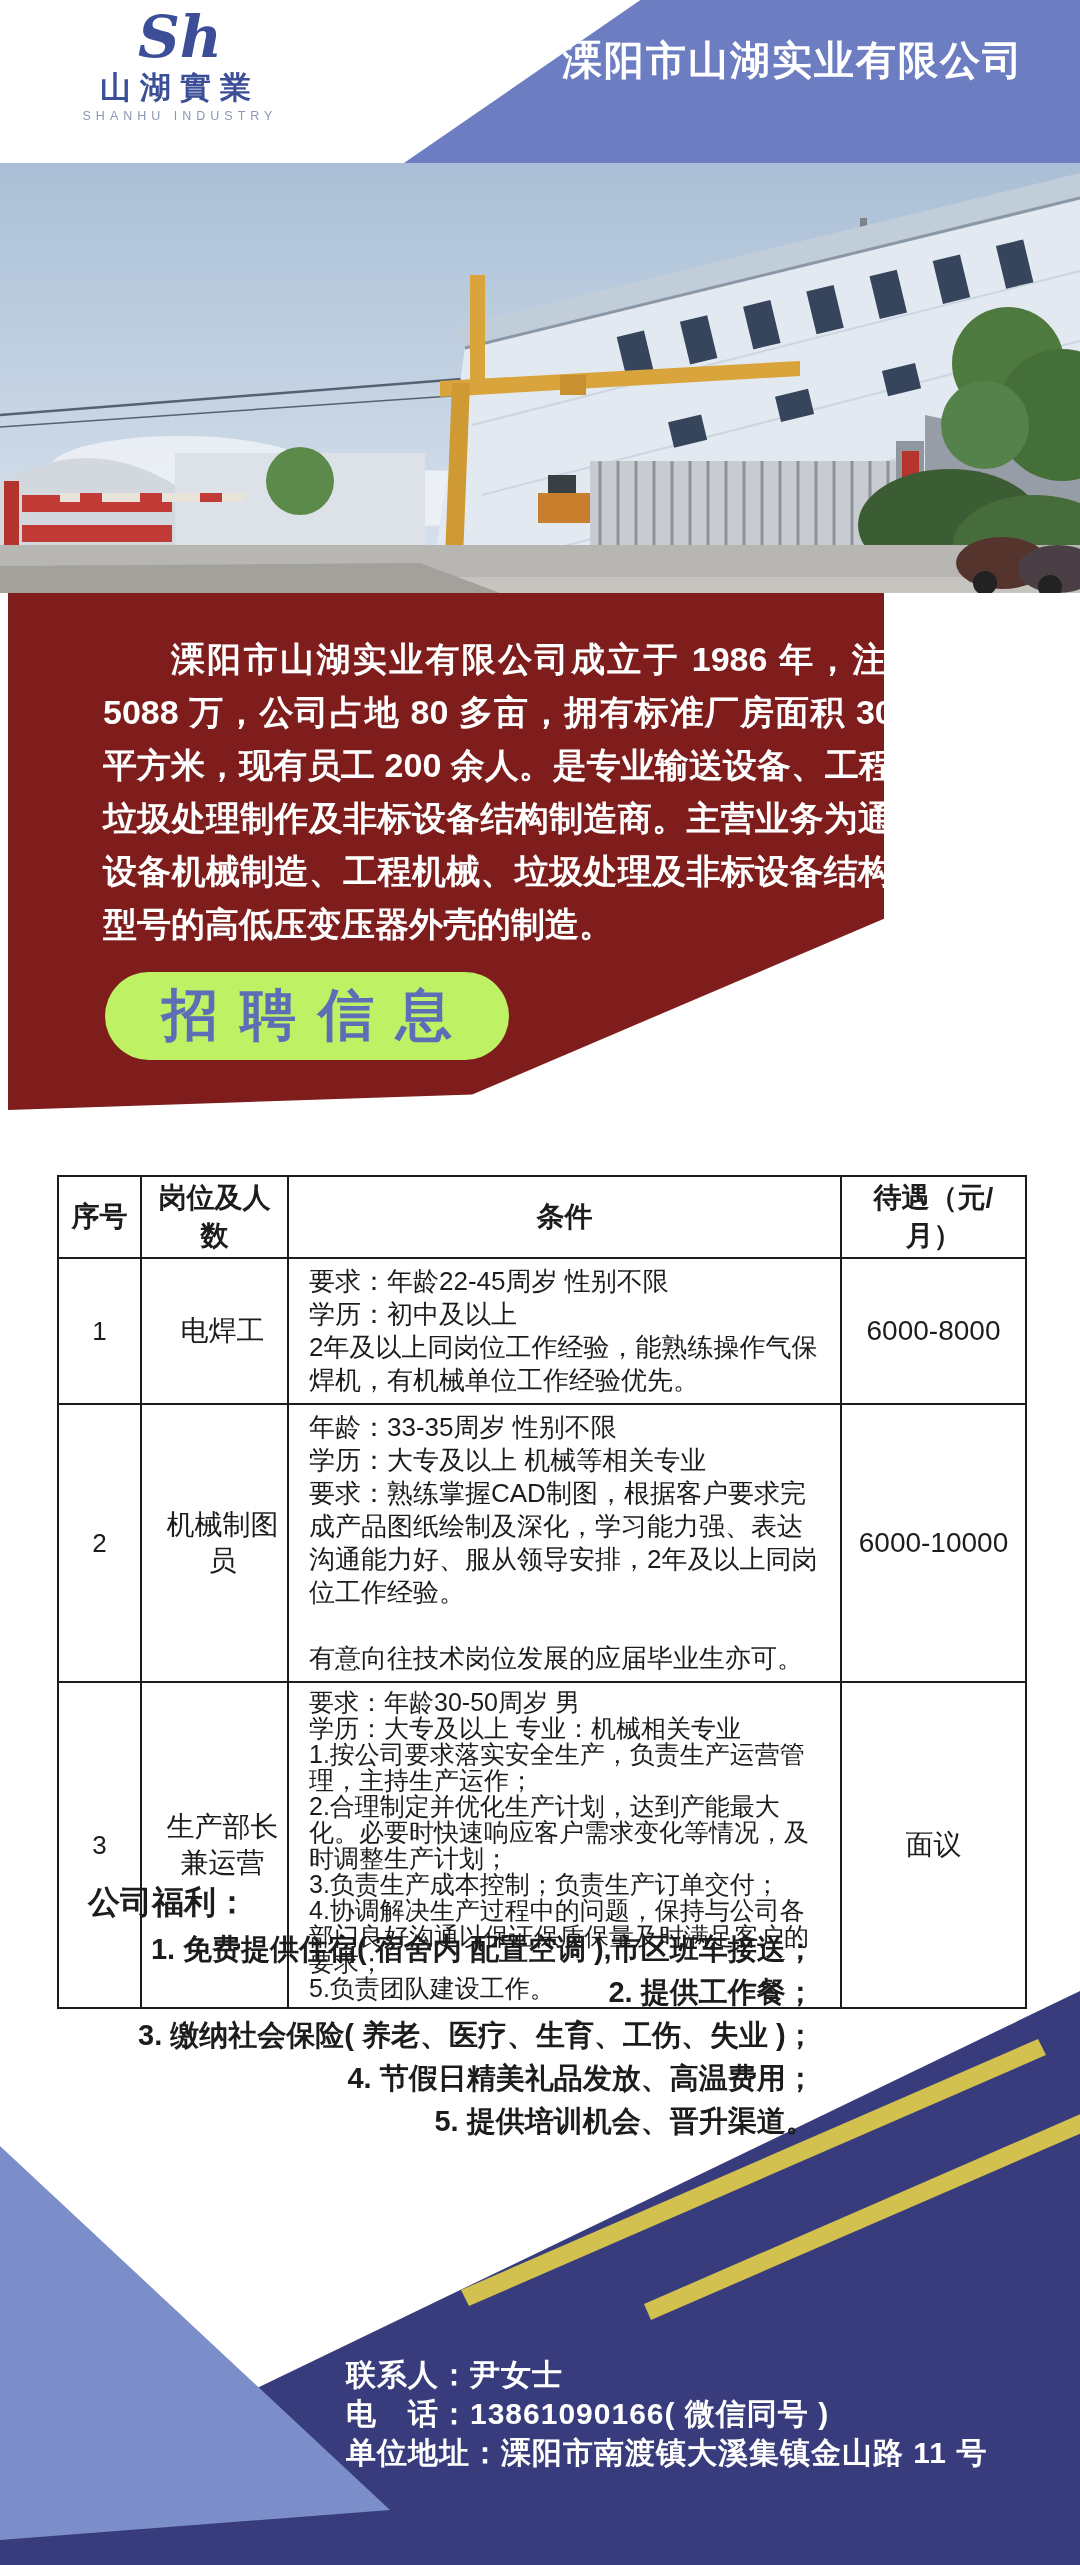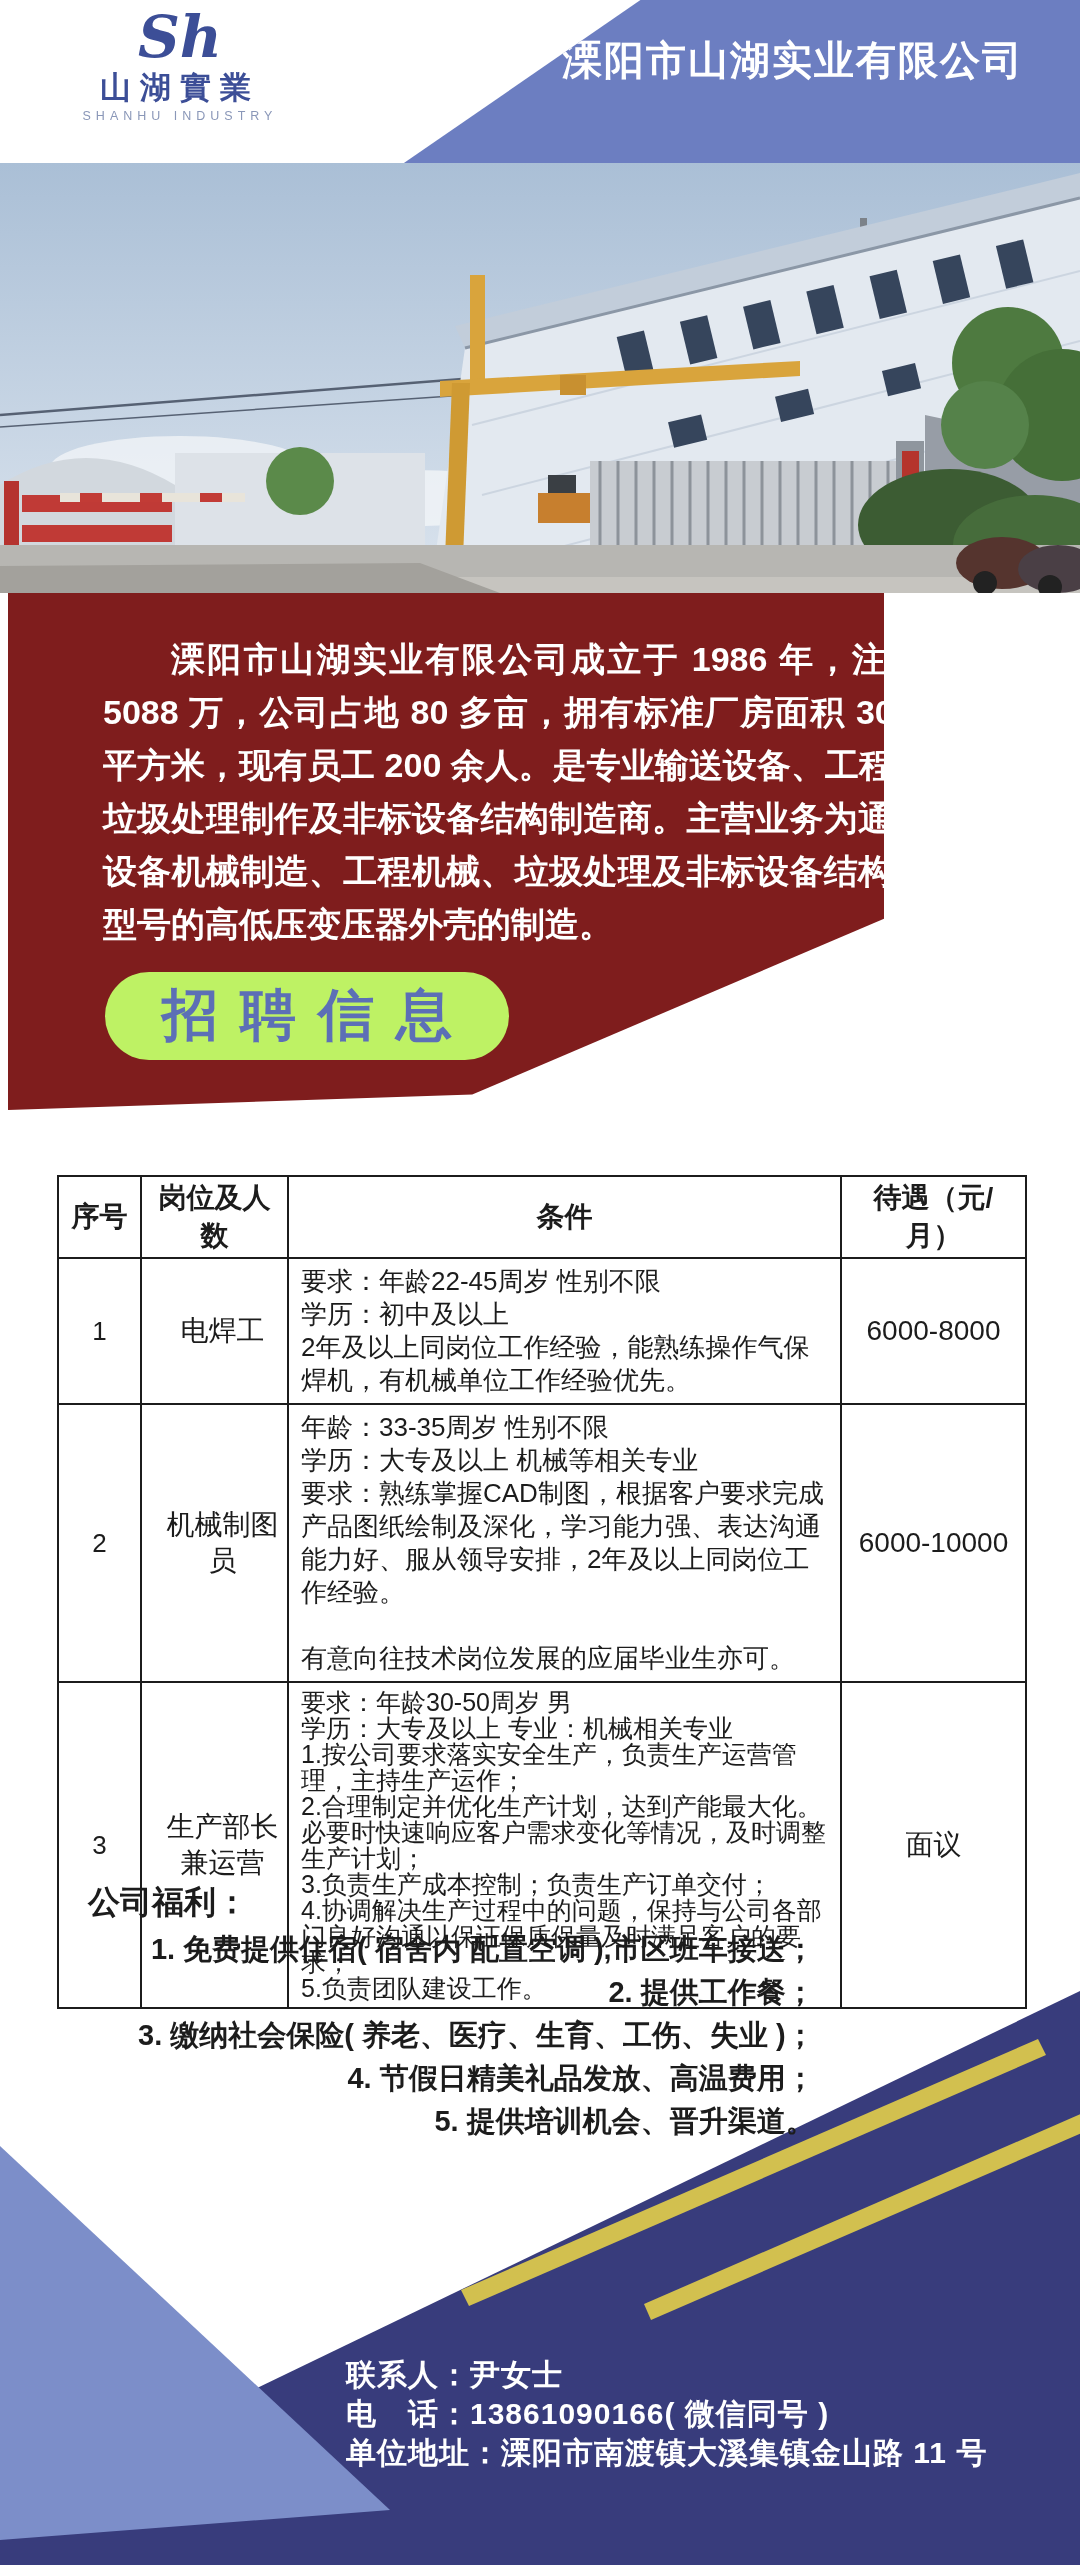--- a/index.html
+++ b/index.html
@@ -50,21 +50,21 @@
     color:#5c6fb6;font-size:56px;font-weight:bold;letter-spacing:22px;padding-left:22px;
   }
   
   .jobs{position:absolute;left:57px;top:1175px;width:968px;}
   table{border-collapse:collapse;width:968px;table-layout:fixed;background:#fff;color:#1c1c1c;}
   th,td{border:2px solid #1c1c1c;padding:2px 8px;}
   table{border:1px solid #be185d;}
   th{font-size:28px;font-weight:bold;height:66px;}
   td{font-size:26px;text-align:center;vertical-align:middle;}
   td.cond{
-    text-align:left;white-space:pre-line;line-height:33px;padding:6px 12px;
+    text-align:left;white-space:pre-line;line-height:33px;padding:6px 20px;
   }
   tr.r1{height:98px;} tr.r2{height:205px;} tr.r3{height:287px;}
   tr.r3 td.cond{line-height:26px;font-size:25px;}
   td.pos{white-space:pre-line;font-size:28px;line-height:36px;padding-left:24px;}
   td.sal{font-size:28px;}
   
   .benefits{position:absolute;left:88px;top:1882px;color:#1c1c1c;z-index:3;}
   .benefits .b-title{font-size:32px;font-weight:bold;line-height:40px;}
   .benefits ul{list-style:none;margin:6px 0 0 0;padding:0 0 0 50px;text-align:right;}
   .benefits li{font-size:29px;font-weight:bold;line-height:43px;}

